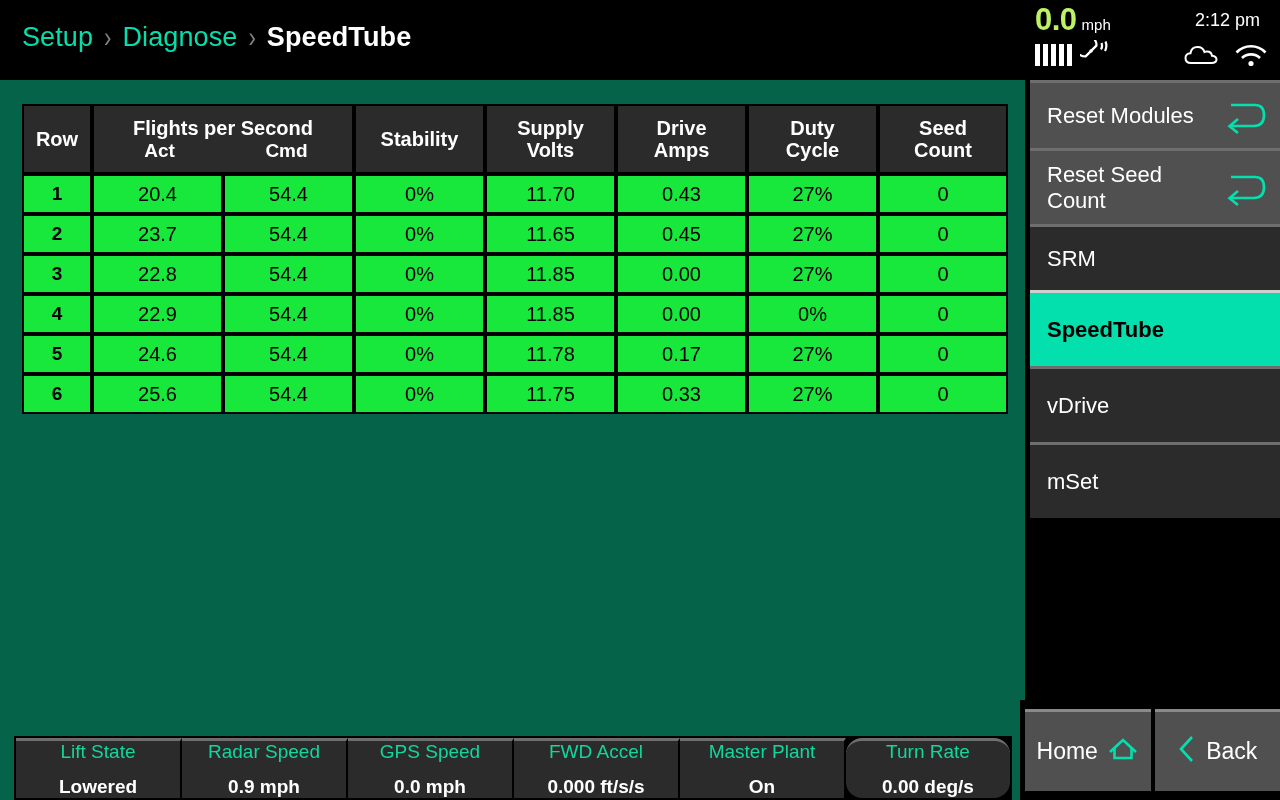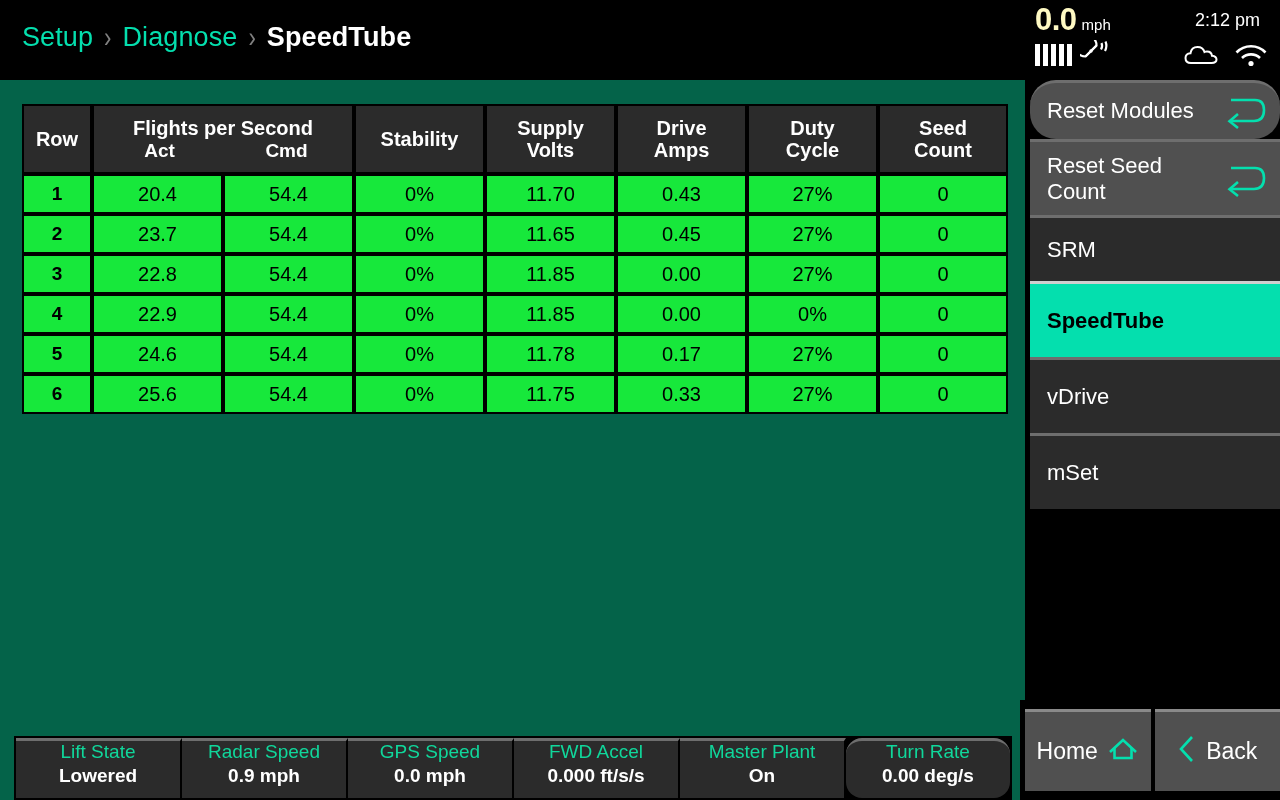--- a/index.html
+++ b/index.html
@@ -18,21 +18,21 @@
     position:absolute; left:22px; top:22px;
     display:flex; align-items:center; gap:11px;
     font-size:27px; letter-spacing:.1px;
   }
   .crumb { color:#04DFAE; }
   .crumb.active { color:#FFFFFF; font-weight:bold; }
   .crumb-sep { color:#808080; font-size:22px; font-weight:300; transform:scaleY(1.35); }
 
   #status-right { position:absolute; right:0; top:0; width:270px; height:80px; }
   #speed-wrap { position:absolute; left:25px; top:4px; display:flex; align-items:flex-end; }
-  #speed-val { color:#fef9c3; font-size:31px; font-weight:bold; line-height:1; letter-spacing:-.5px; }
+  #speed-val { color:#bef264; font-size:31px; font-weight:bold; line-height:1; letter-spacing:-.5px; }
   #speed-unit { color:#fff; font-size:15px; margin-left:5px; margin-bottom:2px; }
   #clock { position:absolute; right:20px; top:10px; color:#fff; font-size:18px; }
   #signal { position:absolute; left:25px; top:42px; display:flex; align-items:flex-end; gap:3px; height:24px; }
   #signal .bar { width:5px; height:22px; background:#fff; }
   #sat-icon { position:absolute; left:70px; top:40px; }
   #cloud-icon { position:absolute; right:62px; top:44px; }
   #wifi-icon { position:absolute; right:12px; top:44px; }
 
   
   #main {
@@ -62,21 +62,21 @@
   .th-two-line span { display:block; }
 
   
   #bottom-strip {
     position:absolute; left:14px; bottom:16px; width:998px; height:64px;
     display:flex; background:#000; border:2px solid #000;
   }
   .bs-cell {
     flex:1; background:#2B2B2B; border-right:2px solid #000;
     border-top:3px solid #6E6E6E;
-    display:flex; flex-direction:column; align-items:center; justify-content:flex-start;
+    display:flex; flex-direction:column; align-items:center; justify-content:space-between;
     gap:2px;
   }
   .bs-cell:last-child { border-right:none;border-radius:16px; }
   .bs-label { color:#10D79B; font-size:19px; }
   .bs-value { color:#fff; font-size:19px; font-weight:bold; }
 
   
   #sidebar {
     position:absolute; left:1020px; top:80px; width:260px; height:720px;
     background:#000;
@@ -300,21 +300,21 @@
           <div class="bs-label">Turn Rate</div>
           <div class="bs-value">0.00 deg/s</div>
         </div>
       </div>
 
   </div>
 
   <div id="sidebar">
     <div id="sidebar-edge"></div>
     <div id="side-items">
-        <div class="side-item gray" style="height: 59px; border-radius: 26px;">
+        <div class="side-item gray" style="height: 68px;">
           <div class="lbl">Reset Modules</div>
           <div class="ico">
             <svg width="42" height="40" viewBox="0 0 42 40">
               <path d="M7 9 L31 9 Q40 9 40 19 Q40 30 30 30 L6 30" fill="none" stroke="#04DFAE" stroke-width="2.6"></path>
               <path d="M14 23 L5.5 30.2 L14 37" fill="none" stroke="#04DFAE" stroke-width="2.6"></path>
             </svg>
           </div>
         </div>
         <div class="side-item gray" style="height: 76px;">
           <div class="lbl">Reset Seed Count</div>

